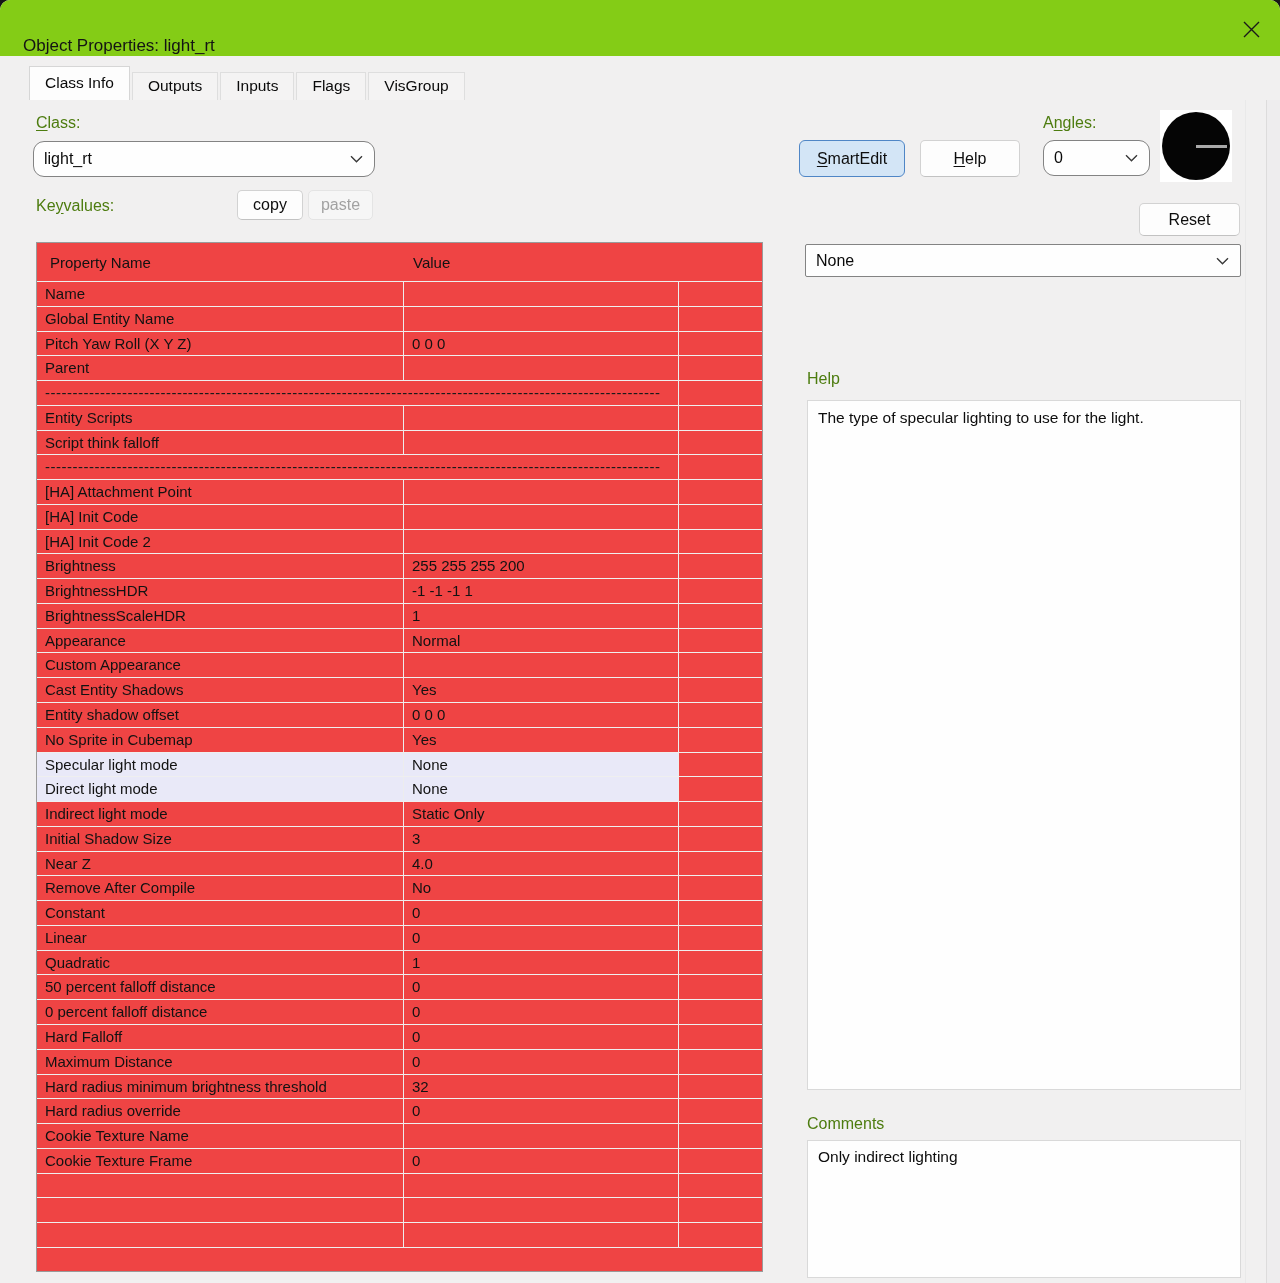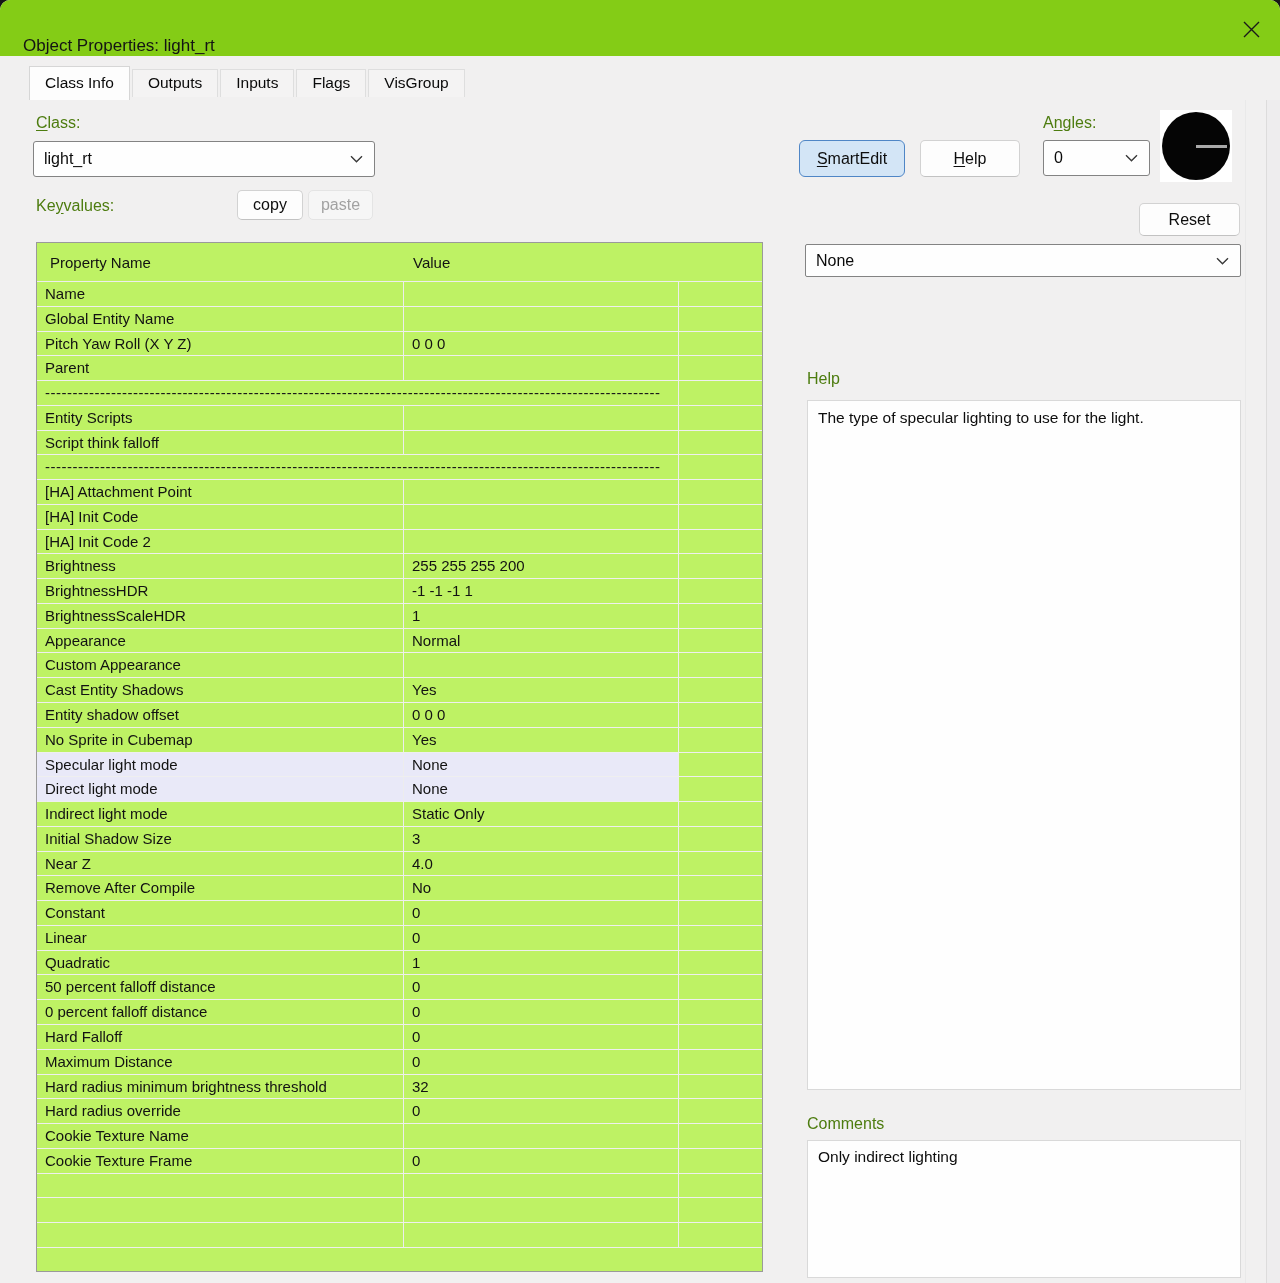--- a/index.html
+++ b/index.html
@@ -1,39 +1,39 @@
 <!DOCTYPE html>
 <html><head>
 <meta charset="utf-8">
 <style>
   html,body{margin:0;padding:0;background:#161616;font-family:"Liberation Sans",sans-serif;}
   .window{position:relative;width:1280px;height:1283px;background:#f1f0f0;border-radius:10px 10px 0 0;overflow:hidden;color:#121212;}
   .titlebar{position:absolute;left:0;top:0;width:100%;height:56px;background:#84cc16;display:flex;align-items:flex-end;padding-left:9px;}
   .title{padding-left:14px;font-size:17px;color:#141414;}
   .close-btn{position:absolute;right:14px;top:14px;width:30px;height:30px;display:flex;align-items:center;justify-content:center;background:transparent;border:none;cursor:pointer;padding:0;}
   
-  .tabs{position:absolute;left:12px;top:66px;height:34px;display:flex;align-items:center;padding-left:17px;}
+  .tabs{position:absolute;left:12px;top:66px;height:34px;display:flex;align-items:flex-end;padding-left:17px;}
   .tab{box-sizing:border-box;height:28px;line-height:26px;padding:0 15px;font-size:15.5px;background:#f4f3f3;border:1px solid #dedede;border-bottom:none;margin-right:2px;color:#0a0a0a;cursor:pointer;}
   .tab.active{height:34px;line-height:32px;background:#fdfdfd;border-color:#d6d6d6;}
   
   .lbl{position:absolute;font-size:16px;color:#4d7c0f;}
   .u{text-decoration:underline;text-underline-offset:2px;}
   
-  .combo{position:absolute;box-sizing:border-box;background:#fefefe;border:1px solid #838383;border-radius:3px;display:flex;align-items:center;font-size:16px;padding:0 28px 0 10px;color:#0a0a0a;cursor:pointer;}
+  .combo{position:absolute;box-sizing:border-box;background:#fefefe;border:1px solid #838383;border-radius:11px;display:flex;align-items:center;font-size:16px;padding:0 28px 0 10px;color:#0a0a0a;cursor:pointer;}
   .combo .chev{position:absolute;right:11px;top:50%;transform:translateY(-46%);display:flex;}
   
   .btn{position:absolute;box-sizing:border-box;background:#fdfdfd;border:1px solid #d2d2d2;border-bottom-color:#c2c2c2;border-radius:5px;font-size:16px;color:#0d0d0d;display:flex;align-items:center;justify-content:center;font-family:inherit;cursor:pointer;padding:0;}
   .btn.disabled{background:#f6f6f6;border-color:#e4e4e4;color:#a2a2a2;cursor:default;}
   .btn.accent{border-width:1.5px;border-radius:6px;}
   
   .angle-box{position:absolute;left:1160px;top:110px;width:72px;height:72px;background:#fff;display:flex;align-items:center;justify-content:center;}
   .angle-circle{position:relative;width:68px;height:68px;background:#050505;border-radius:50%;}
   .angle-line{position:absolute;left:50%;top:50%;width:31px;height:3px;margin-top:-1px;background:#a9a9a9;}
   
-  .ptable{position:absolute;left:36px;top:242px;width:727px;height:1030px;box-sizing:border-box;background:#bef264;border:1px solid #9a9a9a;overflow:hidden;font-size:15px;}
+  .ptable{position:absolute;left:36px;top:242px;width:727px;height:1030px;box-sizing:border-box;background:#ef4444;border:1px solid #9a9a9a;overflow:hidden;font-size:15px;}
   .phead{display:grid;grid-template-columns:367px 275px 1fr;height:39px;box-sizing:border-box;border-bottom:1px solid #ededed;align-items:center;}
   .phead .h1{padding-left:13px;}
   .phead .h2{padding-left:9px;}
   .prow{display:grid;grid-template-columns:367px 275px 1fr;height:24.775px;box-sizing:border-box;border-bottom:1px solid #efefef;line-height:23.5px;}
   .cell{box-sizing:border-box;overflow:hidden;white-space:nowrap;}
   .c1{padding-left:8px;border-right:1px solid #ededed;}
   .c2{padding-left:8px;border-right:1px solid #ededed;}
   .c3{}
   .csep{grid-column:1/3;padding-left:8px;border-right:1px solid #ededed;letter-spacing:.5px;color:#1a1a1a;}
   .prow.sel .c1,.prow.sel .c2{background:#e9e9f8;}

